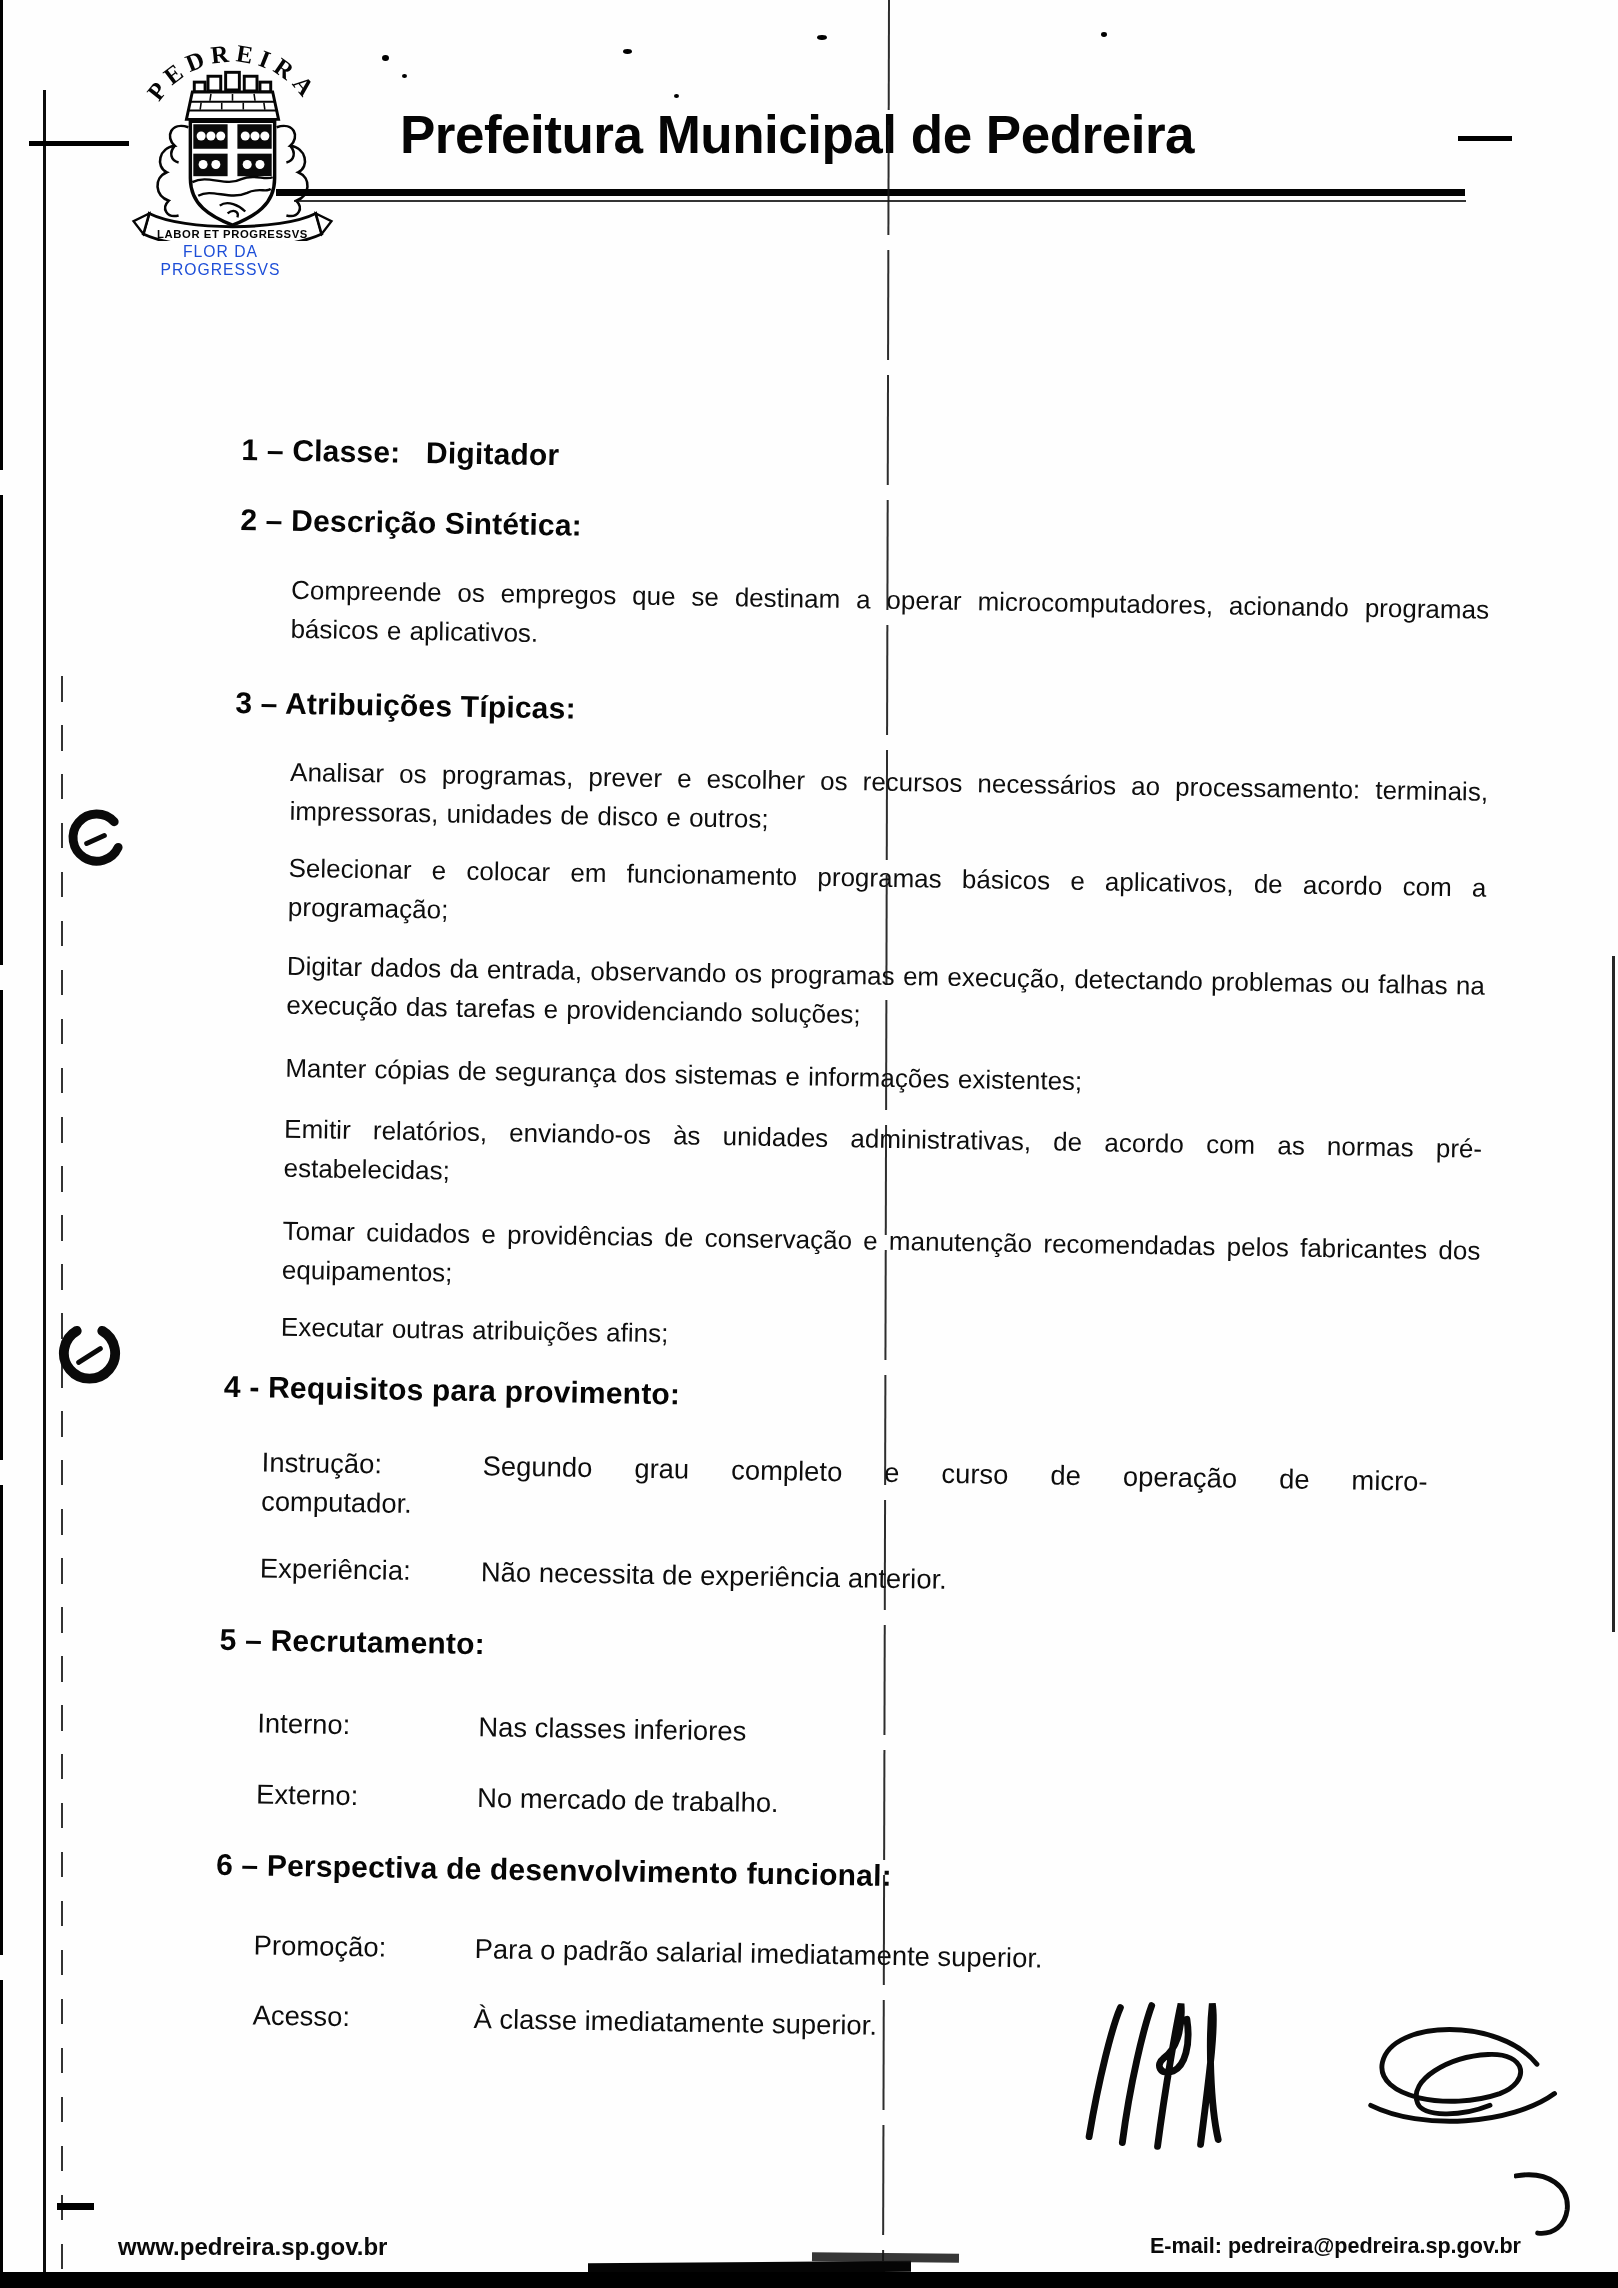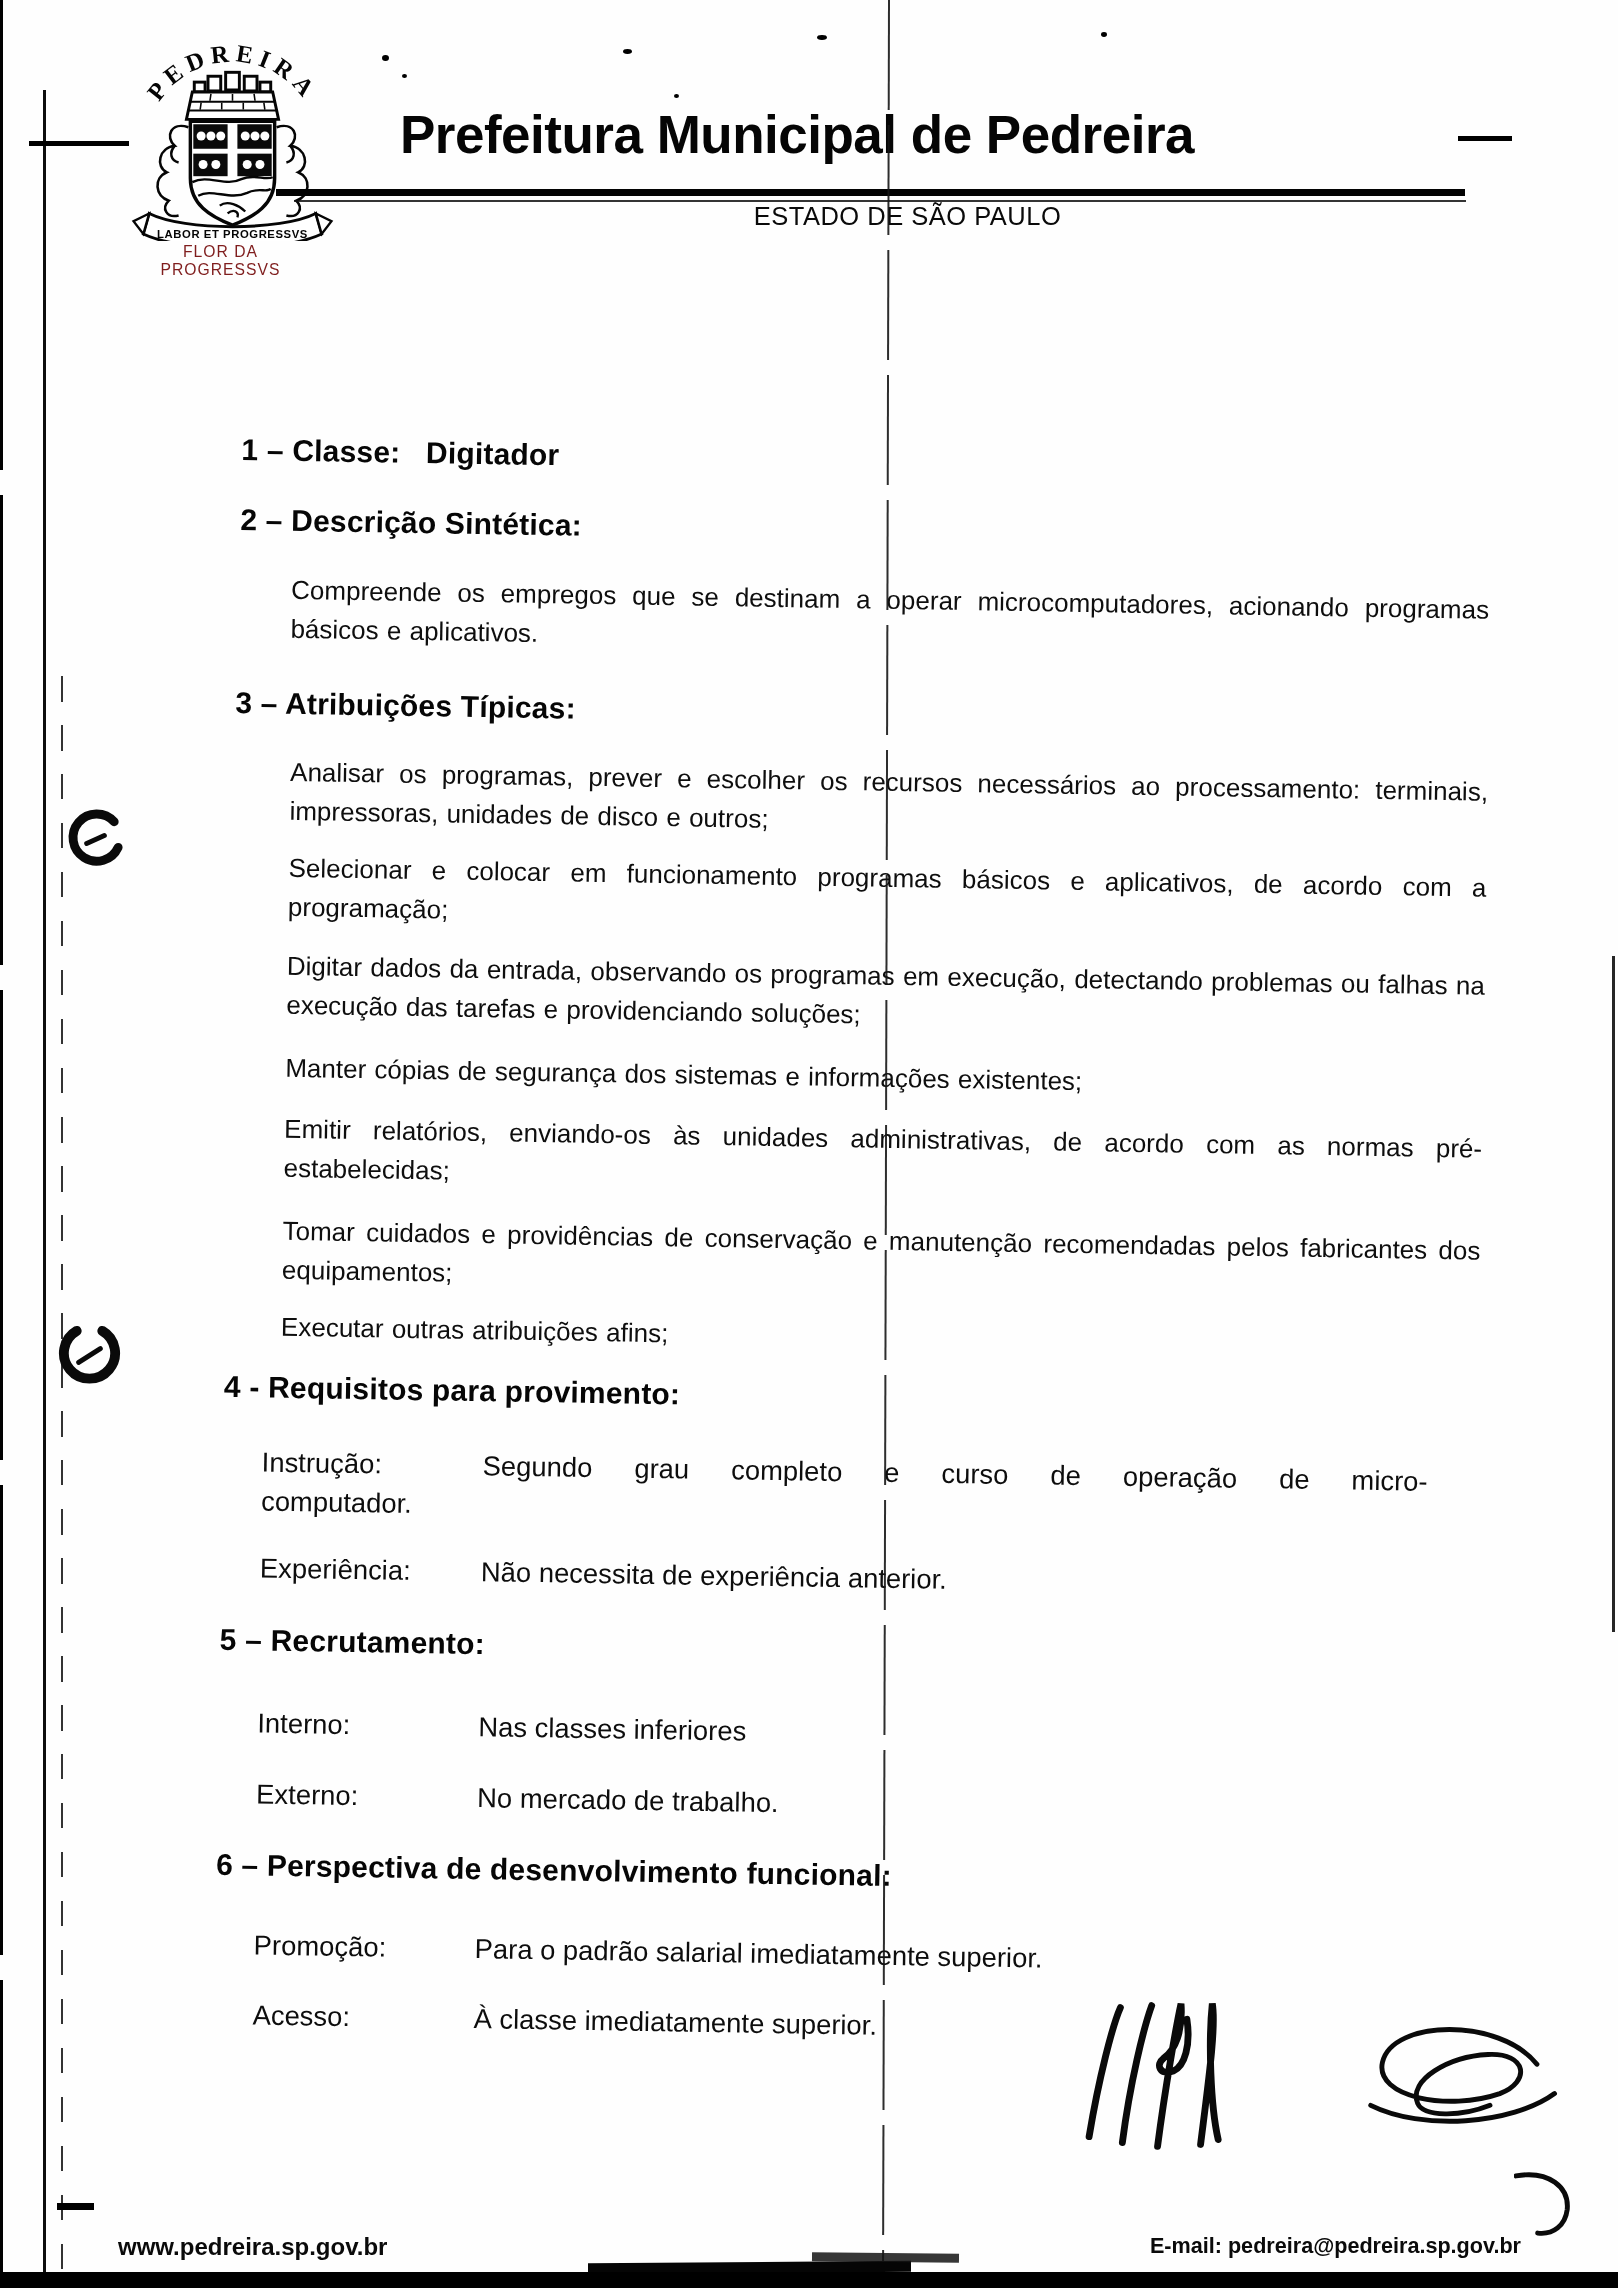--- a/index.html
+++ b/index.html
@@ -19,21 +19,21 @@
     white-space:nowrap;color:#050505;
   }
   .rule-thick{background:#020202;height:6.9px;}
   .rule-thin{background:#111;height:2px;opacity:.85;}
   .subtitle{
     font-size:25.5px;font-weight:400;letter-spacing:0.5px;
     width:549px;text-align:center;color:#0a0a0a;
   }
   .crest-caption{
     width:245px;text-align:center;font-size:15.7px;line-height:17.6px;
-    letter-spacing:1px;color:#7f1d1d;font-weight:400;
+    letter-spacing:1px;color:#1d4ed8;font-weight:400;
   }
 
   
   .doc-body{
     position:absolute;left:240px;top:421px;width:1264px;height:1666px;
     transform:rotate(0.95deg);transform-origin:0 0;
   }
   .h-sec{
     position:absolute;font-size:30px;font-weight:700;color:#060606;
     white-space:nowrap;letter-spacing:0.2px;
@@ -148,21 +148,20 @@
     </svg>
   </div>
   <div class="abs crest-caption" style="left:98px;top:243px;">
     <div>FLOR DA</div>
     <div>PROGRESSVS</div>
   </div>
 
   <div class="abs title" style="left:400px;top:104px;">Prefeitura Municipal de Pedreira</div>
   <div class="abs rule-thick" style="left:276px;top:189px;width:1189px;"></div>
   <div class="abs rule-thin" style="left:294px;top:200px;width:1172px;"></div>
-  <div class="abs subtitle" style="left:633px;top:202px;">ESTADO DE SÃO PAULO</div>
 
   <div class="doc-body">
 
     <div class="h-sec" style="left:2px;top:11.8px;">
       <span>1 – Classe:</span><span class="h-val">Digitador</span>
     </div>
 
     <div class="h-sec" style="left:2px;top:82px;">2 – Descrição Sintética:</div>
     <p class="para" style="left:54px;top:149px;margin:0;">Compreende os empregos que se destinam a operar microcomputadores, acionando programas básicos e aplicativos.</p>
 

